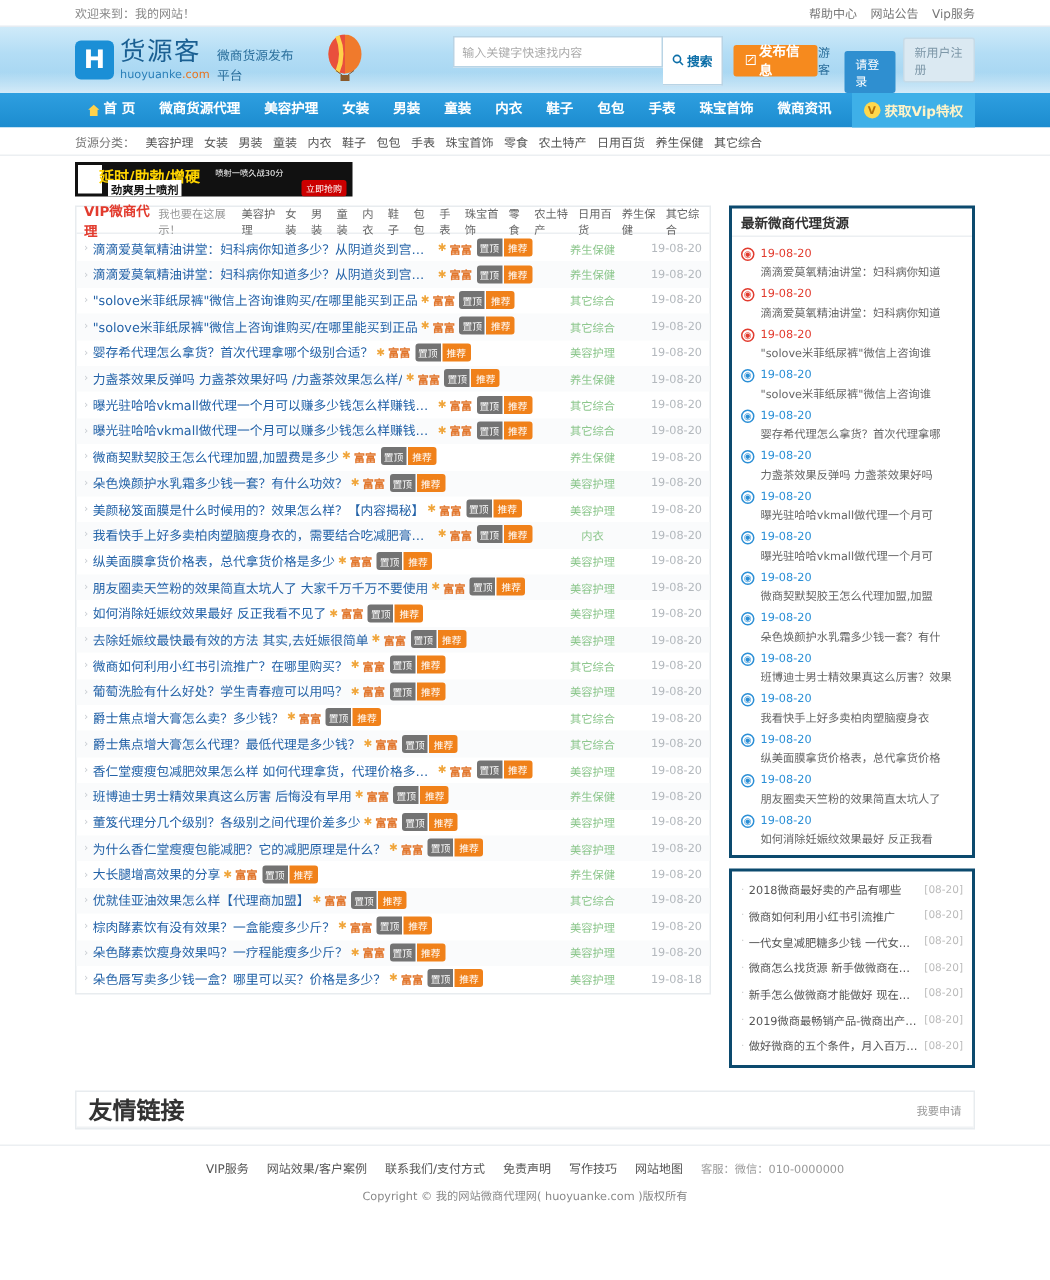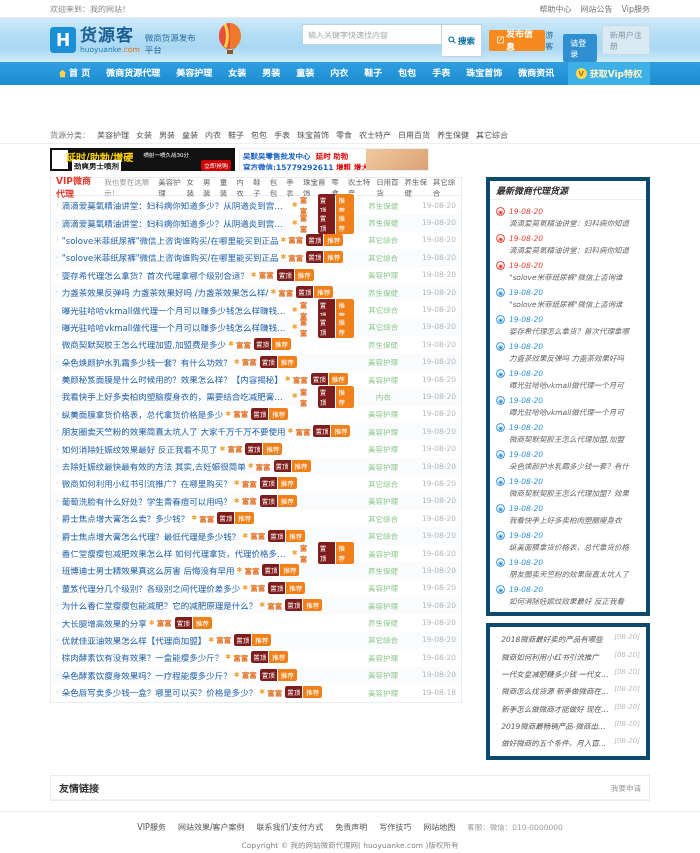--- a/index.html
+++ b/index.html
@@ -35,21 +35,21 @@
     background:linear-gradient(180deg,rgba(255,255,255,0) 0%,rgba(255,255,255,.55) 100%);
   }
   .header .inner { display:flex; align-items:center; height:44px; position:relative; z-index:3;}
   .logo { display:flex; align-items:center; }
   .logo-mark {
     width:26px;height:26px;border-radius:4px;background:#1b8fd6;
     color:#fff;font-size:17px;font-weight:bold;display:flex;align-items:center;justify-content:center;
     font-family:"DejaVu Sans",sans-serif;
   }
   .logo-text { margin-left:4px; line-height:1; }
-  .logo-title { font-size:17px; font-weight:bold; color:#1a5f92; letter-spacing:1px;}
+  .logo-title { font-size:17px; font-weight:normal; color:#1a5f92; letter-spacing:1px;}
   .logo-sub { font-size:7.5px; color:#2a7fb8; margin-top:2px; }
   .logo-sub .dom{ color:#e8721c; }
   .slogan { font-size:8.5px; color:#2b6f9c; margin-left:5px; align-self:center; margin-top:6px;}
   .balloon { width:40px;height:34px; margin-left:6px; position:relative; }
   .search-box { display:flex; margin-left:16px;padding-left:36px; }
   .search-input {
     width:140px;height:21px;border:1px solid #b9d4e5;background:#fff;
     font-size:8px;color:#aaa;padding:0 5px;line-height:21px;
   }
   .search-btn {
@@ -79,21 +79,21 @@
   .nav a.home { display:flex;align-items:center;gap:2px; }
   .nav .vip {
     margin-left:auto;background:#3eb0e8;display:flex;align-items:center;gap:3px;
     padding:0 8px;height:23px;color:#fff4c8;font-weight:bold;font-size:9px;cursor:pointer;
   }
   .vip-dia { width:11px;height:11px;background:#ffd84d;border-radius:50%;
     display:flex;align-items:center;justify-content:center;color:#b5720a;font-size:7px;}
 
   
   .subnav { background:#fff;border-bottom:1px solid #eceff2; }
-  .subnav .inner { display:flex;align-items:center;height:18px;gap:7px;font-size:8px;color:#555;margin-top:40px; }
+  .subnav .inner { display:flex;align-items:center;height:18px;gap:7px;font-size:8px;color:#555; }
   .subnav .lbl { color:#777; }
   .subnav a { color:#555;text-decoration:none;cursor:pointer; }
 
   
   .ads { padding-top:4px; }
   .ads .inner { display:flex; gap:4px; }
   .ad1 { width:185px;height:23px;background:#111;position:relative;overflow:hidden;}
   .ad1 .a { position:absolute;left:16px;top:1px;color:#ffd400;font-size:10px;font-weight:bold;}
   .ad1 .b { position:absolute;left:22px;top:12px;background:#fff;color:#111;font-size:7.5px;padding:0 2px;font-weight:bold;}
   .ad1 .c { position:absolute;right:46px;top:3px;color:#fff;font-size:5.5px;}
@@ -102,21 +102,21 @@
   .ad2 { width:190px;height:23px;background:#fff;border:1px solid #eee;position:relative;overflow:hidden;}
   .ad2 .l1{position:absolute;left:3px;top:1px;color:#1b63c4;font-size:7.5px;font-weight:bold;}
   .ad2 .l1 em{color:#d00;font-style:normal;}
   .ad2 .l2{position:absolute;left:3px;top:12px;color:#1b63c4;font-size:7.5px;font-weight:bold;}
   .ad2 .l2 em{color:#d00;font-style:normal;}
   .ad2 .ph{position:absolute;right:0;top:0;width:62px;height:23px;
     background:linear-gradient(135deg,#f0c9a0,#d9a173);}
 
   
   .content { display:flex; gap:8px; padding-top:6px; }
-  .content .inner { display:flex; gap:24px; }
+  .content .inner { display:flex; gap:12px; }
   .col-main { width:428px; }
   .col-side { width:164px; }
 
   
   .panel { background:#fff;border:1px solid #e8ecef; }
   .panel-hd {
     height:18px;display:flex;align-items:center;padding:0 5px;gap:5px;
     border-bottom:1px solid #eceff2;
   }
   .panel-hd .t { color:#e23b2e;font-size:9px;font-weight:bold; }
@@ -130,63 +130,63 @@
     border-bottom:1px dotted transparent;
   }
   .row:nth-child(even){ background:#fafbfc; }
   .row .arrow{ color:#c9cdd2;font-size:7px;margin-right:3px; }
   .row .title{ color:#2463a8;text-decoration:none;cursor:pointer;white-space:nowrap;
     overflow:hidden;text-overflow:ellipsis;max-width:228px;display:inline-block;}
   .row .star{ color:#f0a53a;font-size:7px;margin:0 2px; }
   .row .gift{ color:#e2772e;font-size:7.5px;font-weight:bold;margin-right:3px; }
   .badges { display:flex;gap:1px;align-items:center; }
   .badge-blue{
-    background:#7f1d1d;color:#fff;font-size:6.5px;padding:1px 2px;border-radius:2px 0 0 2px;
+    background:#737373;color:#fff;font-size:6.5px;padding:1px 2px;border-radius:2px 0 0 2px;
     display:flex;align-items:center;
   }
   .badge-org{
     background:#f0811a;color:#fff;font-size:6.5px;padding:1px 3px;border-radius:0 2px 2px 0;
   }
   .row .cat{ margin-left:auto;color:#8dc78d;font-size:7.5px;width:58px;text-align:center; }
   .row .date{ color:#b3b8bd;font-size:7.5px;width:44px;text-align:right; }
 
   .more-bar{
     margin:6px 5px 6px;height:26px;background:#fafbfc;border:1px solid #eef1f3;
     display:flex;align-items:center;justify-content:center;font-size:9px;color:#555;cursor:pointer;
   }
 
   
-  .side-panel{ background:#fff;border:4px solid #0c4a6e;margin-bottom:7px;font-style:italic; }
+  .side-panel{ background:#fff;border:2px solid #0c4a6e;margin-bottom:7px; }
   .side-hd{
     height:19px;display:flex;align-items:center;padding:0 6px;
     border-bottom:1px solid #eceff2;
   }
   .side-hd .t{ font-size:9px;font-weight:bold;color:#333; }
   .side-hd .more{ margin-left:auto;font-size:7px;color:#aaa;cursor:pointer; }
   .side-list{ padding:3px 6px 4px; }
   .news-item{ display:flex;gap:4px;padding:3px 0 2px; }
   .news-dot{
     width:9px;height:9px;border-radius:50%;border:1.5px solid #e23b2e;color:#e23b2e;
     font-size:6px;display:flex;align-items:center;justify-content:center;flex:none;margin-top:1px;
   }
   .news-dot.blue{ border-color:#2b8fd6;color:#2b8fd6; }
   .news-body{ flex:1;min-width:0; }
   .news-date{ color:#e23b2e;font-size:7.5px; }
   .news-dot.blue + .news-body .news-date{ color:#2b8fd6; }
   .news-title{ color:#666;font-size:7.5px;margin-top:1px;white-space:nowrap;overflow:hidden;text-overflow:ellipsis; }
 
-  .art-item{ display:flex;gap:3px;padding:3.2px 0;font-size:7.5px; }
+  .art-item{ display:flex;align-items:center;gap:3px;padding:3.2px 0;font-size:7.5px; }
   .art-item .dot{ color:#ccc;font-size:7px; }
   .art-item .tt{ color:#555;white-space:nowrap;overflow:hidden;text-overflow:ellipsis;flex:1;cursor:pointer; }
   .art-item .dd{ color:#bbb;font-size:7px;flex:none; }
 
   
   .links-panel{ margin-top:8px;background:#fff;border:1px solid #e8ecef; }
   .links-hd{ height:24px;display:flex;align-items:center;padding:0 8px;border-bottom:1px solid #f0f2f4; }
-  .links-hd .t{ font-size:10px;font-weight:bold;color:#333; }
+  .links-hd .t{ font-size:16px;font-weight:bold;color:#333; }
   .links-hd .more{ margin-left:auto;font-size:7.5px;color:#999;cursor:pointer; }
   .links-body{ padding:8px;display:flex;gap:9px;font-size:8px;color:#666;height:34px; }
   .links-body a{ color:#666;text-decoration:none;cursor:pointer; }
 
   
   .footer{ margin-top:10px;border-top:1px solid #eceff2;padding:9px 0 0; text-align:center; }
   .f-nav{ display:flex;justify-content:center;align-items:center;gap:12px;font-size:8px;color:#555; }
   .f-nav a{ color:#555;text-decoration:none;cursor:pointer; }
   .f-nav .svc{ color:#999;font-size:7.5px; }
   .f-copy{ font-size:7.5px;color:#888;margin-top:7px; }
@@ -306,25 +306,20 @@
   </div>
 
   <div class="ads">
     <div class="inner">
       <div class="ad1">
         <div class="sq"></div>
         <div class="a">延时/助勃/增硬</div>
         <div class="b">劲爽男士喷剂</div>
         <div class="c">喷射一喷久战30分</div>
         <div class="d">立即抢购</div>
-      </div>
-      <div class="ad2">
-        <div class="l1"><span>吴默吴零售批发中心</span>&nbsp;&nbsp;<em>延时 助勃</em></div>
-        <div class="l2"><span>官方微信:15779292611</span>&nbsp;<em>增粗 增大</em></div>
-        <div class="ph"></div>
       </div>
     </div>
   </div>
 
   <div class="content">
     <div class="inner">
 
       <div class="col-main">
         <div class="panel">
           <div class="panel-hd">
@@ -741,21 +736,21 @@
               <div class="news-item">
                 <span class="news-dot blue">◉</span>
                 <span class="news-body"><span class="news-date">19-08-20</span><div class="news-title">微商契默契胶王怎么代理加盟,加盟</div></span>
               </div>
               <div class="news-item">
                 <span class="news-dot blue">◉</span>
                 <span class="news-body"><span class="news-date">19-08-20</span><div class="news-title">朵色焕颜护水乳霜多少钱一套？有什</div></span>
               </div>
               <div class="news-item">
                 <span class="news-dot blue">◉</span>
-                <span class="news-body"><span class="news-date">19-08-20</span><div class="news-title">微商契默契胶王怎么代理加盟？效果</div></span>
+                <span class="news-body"><span class="news-date">19-08-20</span><div class="news-title">班博迪士男士精效果真这么厉害？效果</div></span>
               </div>
               <div class="news-item">
                 <span class="news-dot blue">◉</span>
                 <span class="news-body"><span class="news-date">19-08-20</span><div class="news-title">我看快手上好多卖柏肉塑脑瘦身衣</div></span>
               </div>
               <div class="news-item">
                 <span class="news-dot blue">◉</span>
                 <span class="news-body"><span class="news-date">19-08-20</span><div class="news-title">纵美面膜拿货价格表，总代拿货价格</div></span>
               </div>
               <div class="news-item">

